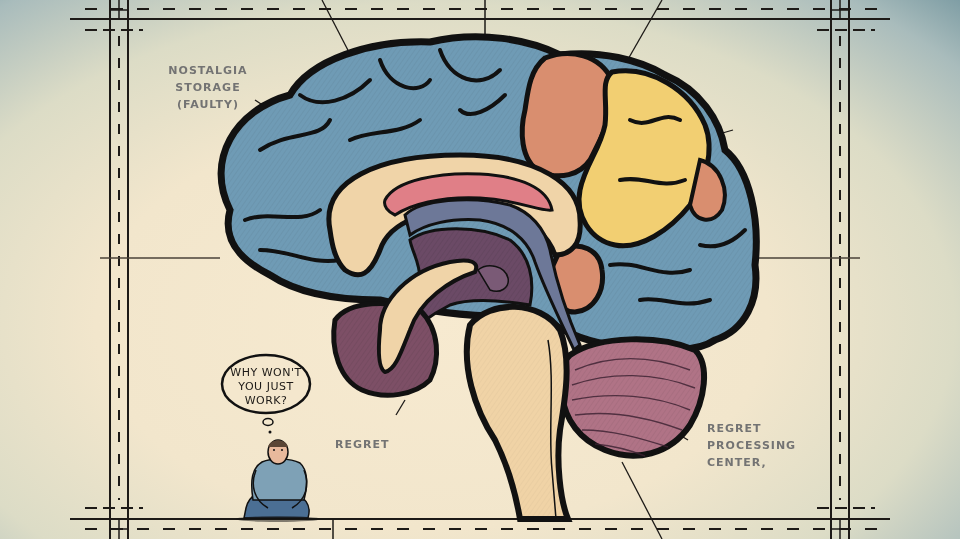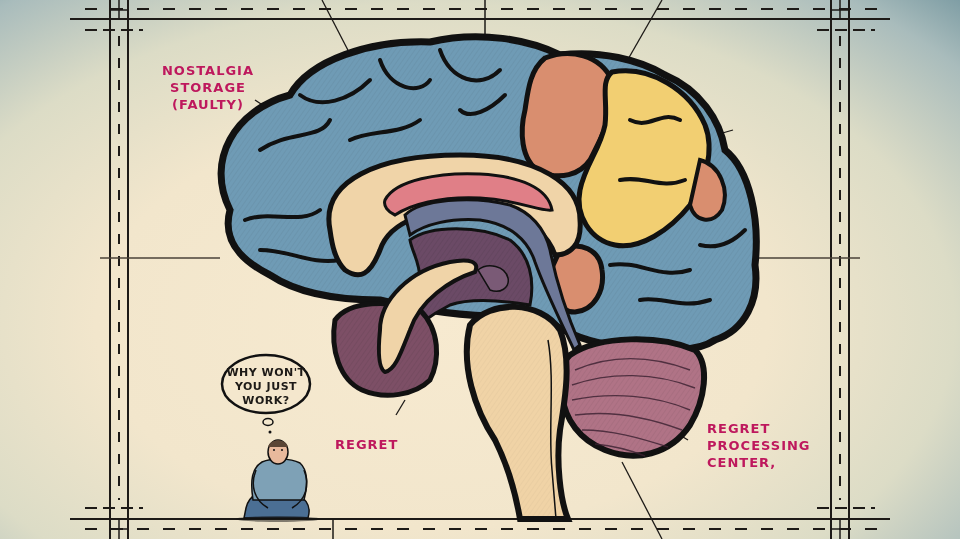--- a/index.html
+++ b/index.html
@@ -5,27 +5,27 @@
   html, body { margin: 0; padding: 0; }
   body {
     width: 960px; height: 539px; overflow: hidden; position: relative;
     background: radial-gradient(ellipse at 45% 60%, #f7ead0 0%, #f2e6cc 45%, #dcdcc6 70%, #a9bcbc 90%, #7f9ea5 100%);
     font-family: "DejaVu Sans", sans-serif;
   }
   .stage { position: absolute; left: 0; top: 0; width: 960px; height: 539px; }
   svg.art { position: absolute; left: 0; top: 0; }
   .label {
     position: absolute; font-family: "DejaVu Sans", sans-serif; font-weight: bold;
-    color: #be185d; letter-spacing: 1px; line-height: 17px; font-size: 13px; text-transform: uppercase;
+    color: #737373; letter-spacing: 1px; line-height: 17px; font-size: 11px; text-transform: uppercase;
   }
   .label.center { text-align: center; }
   .label div { white-space: nowrap; }
   .bubble-text {
     position: absolute; left: 224px; top: 366px; width: 84px;
-    text-align: center; font-weight: bold; font-size: 11px; line-height: 14px; color: #1d1a17; letter-spacing: 0.5px;
+    text-align: center; font-weight: normal; font-size: 11px; line-height: 14px; color: #1d1a17; letter-spacing: 0.5px;
   }
 </style>
 </head>
 <body>
 
 <div class="stage">
 
 <svg class="art" width="960" height="539" viewBox="0 0 960 539">
   <defs>
     <pattern id="hatch" width="4" height="4" patternUnits="userSpaceOnUse" patternTransform="rotate(35)">

